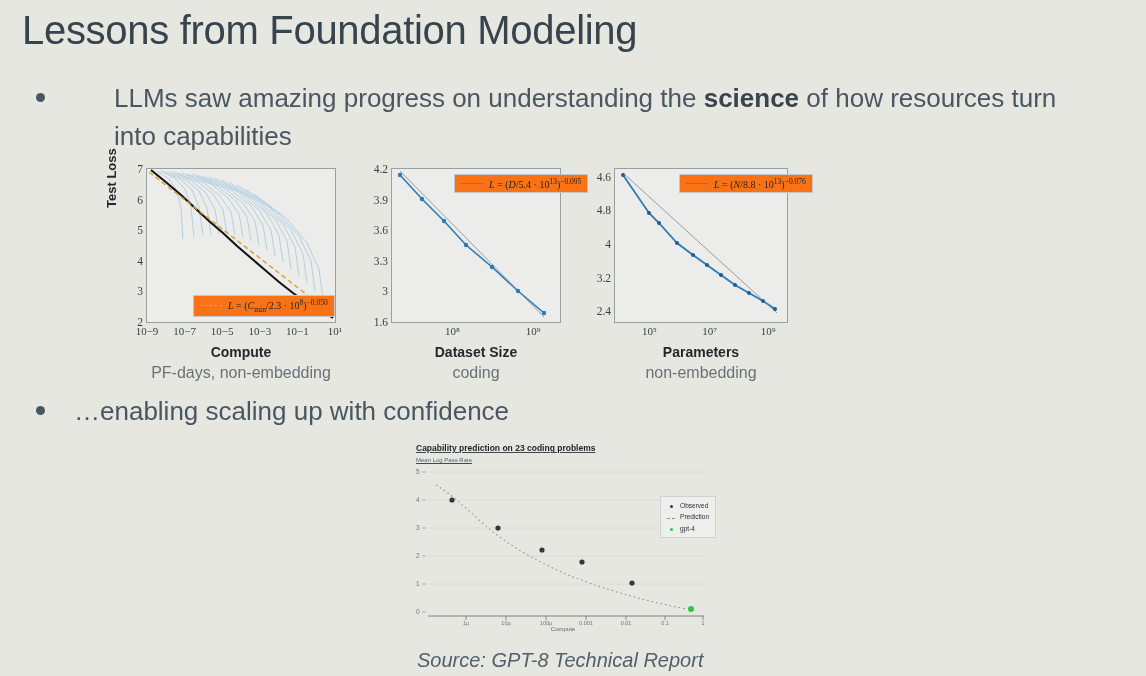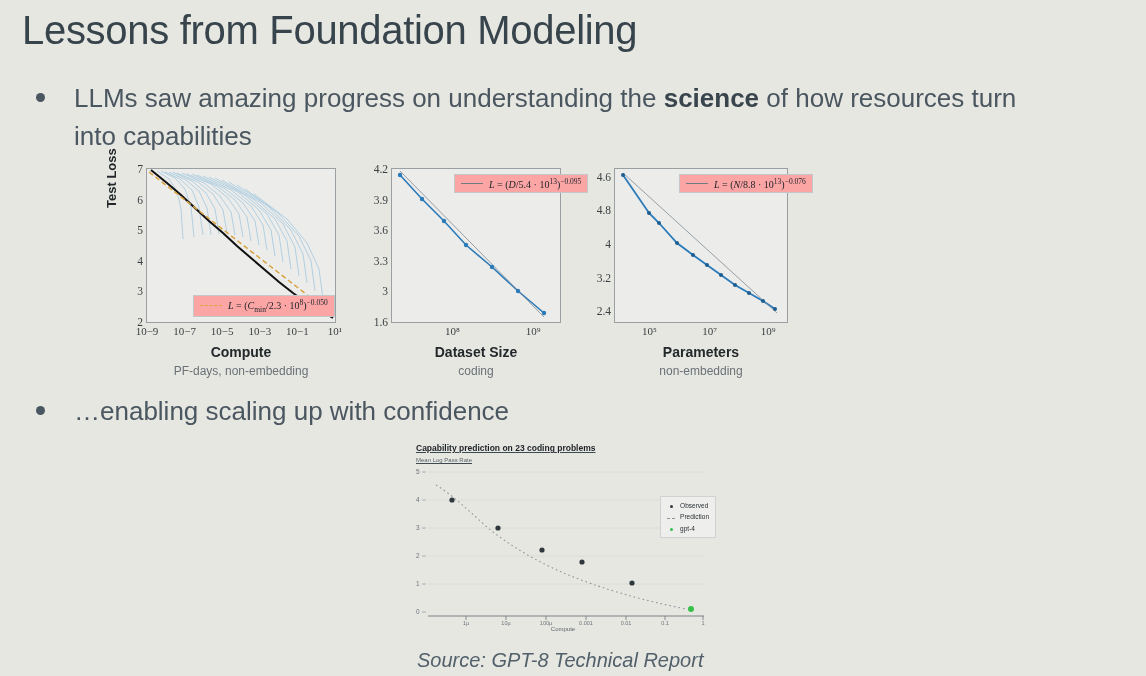--- a/index.html
+++ b/index.html
@@ -24,21 +24,21 @@
   .bullet .dot{
     width:9px;height:9px;border-radius:50%;
     background:#4a5660;flex:none;margin-top:13px;
   }
   .bullet .btext{
     margin-left:29px;font-size:26px;line-height:1.45;
     color:#4a5660;font-weight:400;max-width:990px;
   }
   .bullet .btext b{font-weight:700;color:#39444c;}
 
-  .b1{left:36px;top:80px;}
+  .b1{left:36px;top:80px;gap:40px;}
   .b2{left:36px;top:393px;}
 
   .src{
     position:absolute;font-style:italic;font-size:17px;color:#51606a;
   }
   .src-kaplan{left:722px;top:146px;}
   .src-gpt{left:417px;top:649px;font-size:20px;}
 
   
   .kaplan{position:absolute;left:108px;top:168px;width:705px;height:205px;}
@@ -74,28 +74,28 @@
     font-size:11px;color:#3a3f42;transform:translateX(-50%);
     white-space:nowrap;font-family:"Liberation Serif",serif;
   }
 
   .axlabel{
     position:absolute;top:176px;width:100%;text-align:center;
     font-size:14px;font-weight:700;color:#23282b;
   }
   .axsub{
     position:absolute;top:196px;width:100%;text-align:center;
-    font-size:12px;color:#6a7177;
+    font-size:16px;color:#6a7177;
   }
   .p1 .axlabel,.p1 .axsub{left:38px;width:190px;}
   .p2 .axlabel,.p2 .axsub{left:38px;width:170px;}
   .p3 .axlabel,.p3 .axsub{left:38px;width:174px;}
 
   .leg{
-    position:absolute;background:#fca5a5;border:1px solid #c3c7c9;
+    position:absolute;background:#f97316;border:1px solid #c3c7c9;
     display:flex;align-items:center;gap:6px;
     padding:2px 6px;font-size:10px;color:#20252a;
     font-family:"Liberation Serif",serif;white-space:nowrap;
   }
   .leg .ln{width:22px;height:0;border-top:1.5px solid #6f7a82;}
   .leg .ln.dash{border-top:1.6px dashed #d9a441;}
   .leg i{font-style:italic;}
   .leg sup{font-size:7.5px;}
   .leg sub{font-size:7.5px;}
 

